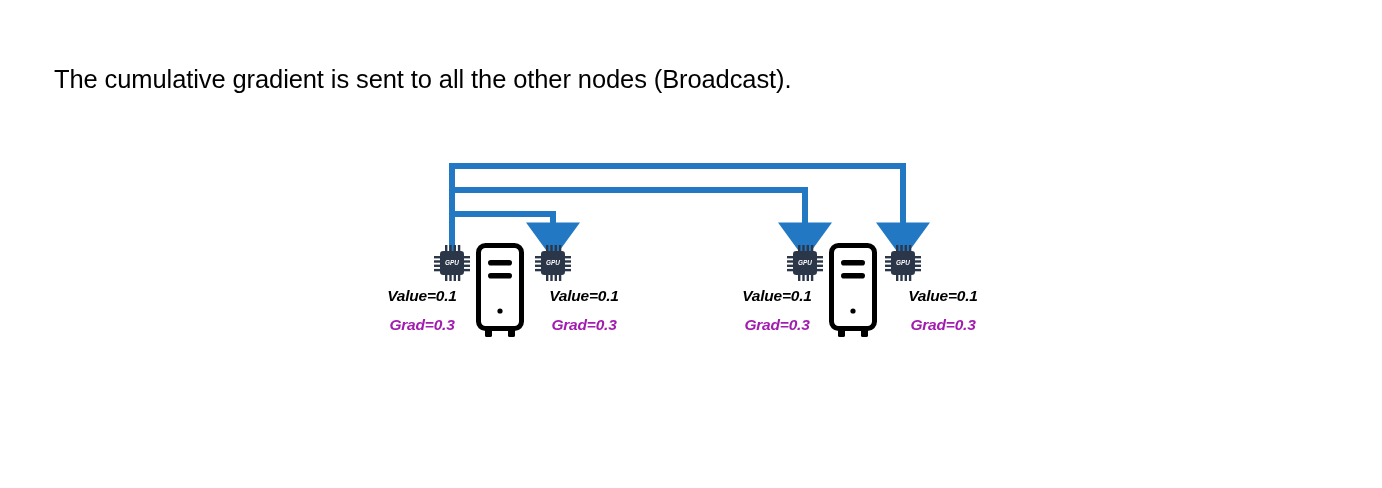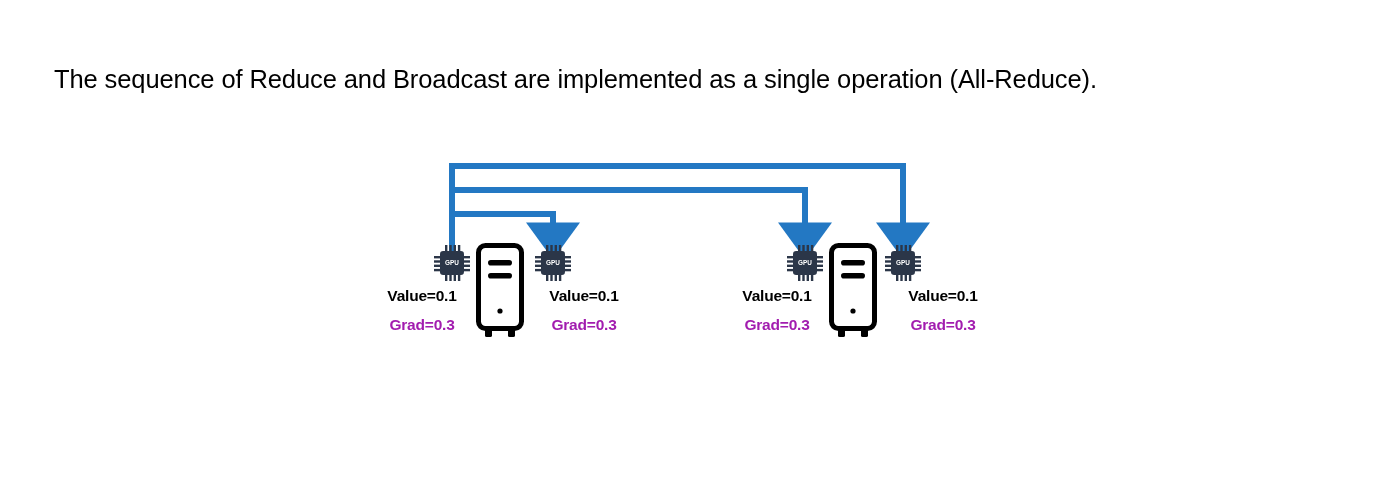--- a/index.html
+++ b/index.html
@@ -32,20 +32,21 @@
     letter-spacing: -0.1px;
   }
 
   
   #diagram {
     position: absolute;
     left: 0;
     top: 0;
     width: 1382px;
     height: 352px;
+    font-style: italic;
   }
   #connectors {
     position: absolute;
     left: 0;
     top: 0;
     width: 1382px;
     height: 488px;
   }
 
   
@@ -72,21 +73,21 @@
     font-size: 15.5px;
     letter-spacing: -0.2px;
   }
   .lbl-value { color: #000000; }
   .lbl-grad  { color: #a21caf; }
 </style>
 </head>
 <body>
 
 <div id="caption">
-  <div class="caption-line">The sequence of Reduce and Broadcast are implemented as a single operation (All-Reduce).</div>
+  <div class="caption-line">The cumulative gradient is sent to all the other nodes (Broadcast).</div>
 </div>
 
 <div id="diagram">
 
   <svg id="connectors" viewBox="0 0 1382 488">
     <defs>
       <marker id="ahead" markerWidth="11" markerHeight="9" refX="0.6" refY="4.5" orient="auto" markerUnits="strokeWidth">
         <path d="M0,0 L0,9 L6.2,4.5 Z" fill="#2378c3"></path>
       </marker>
     </defs>

